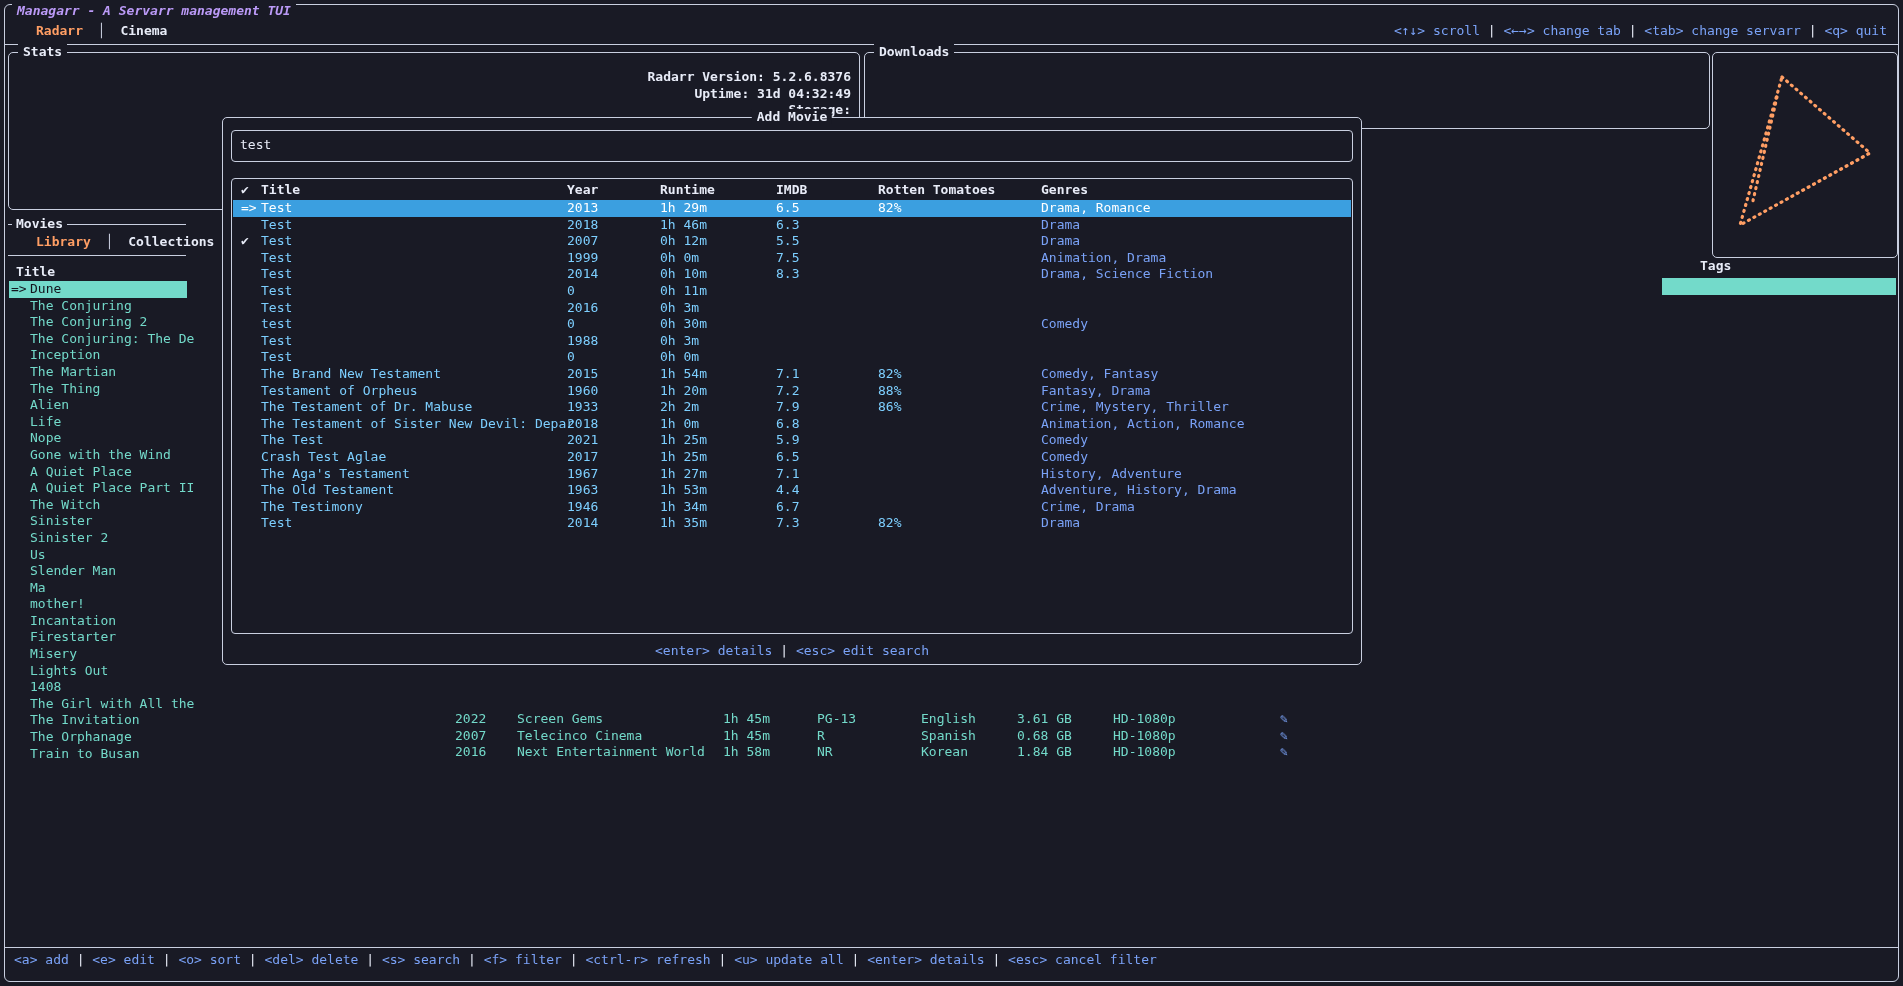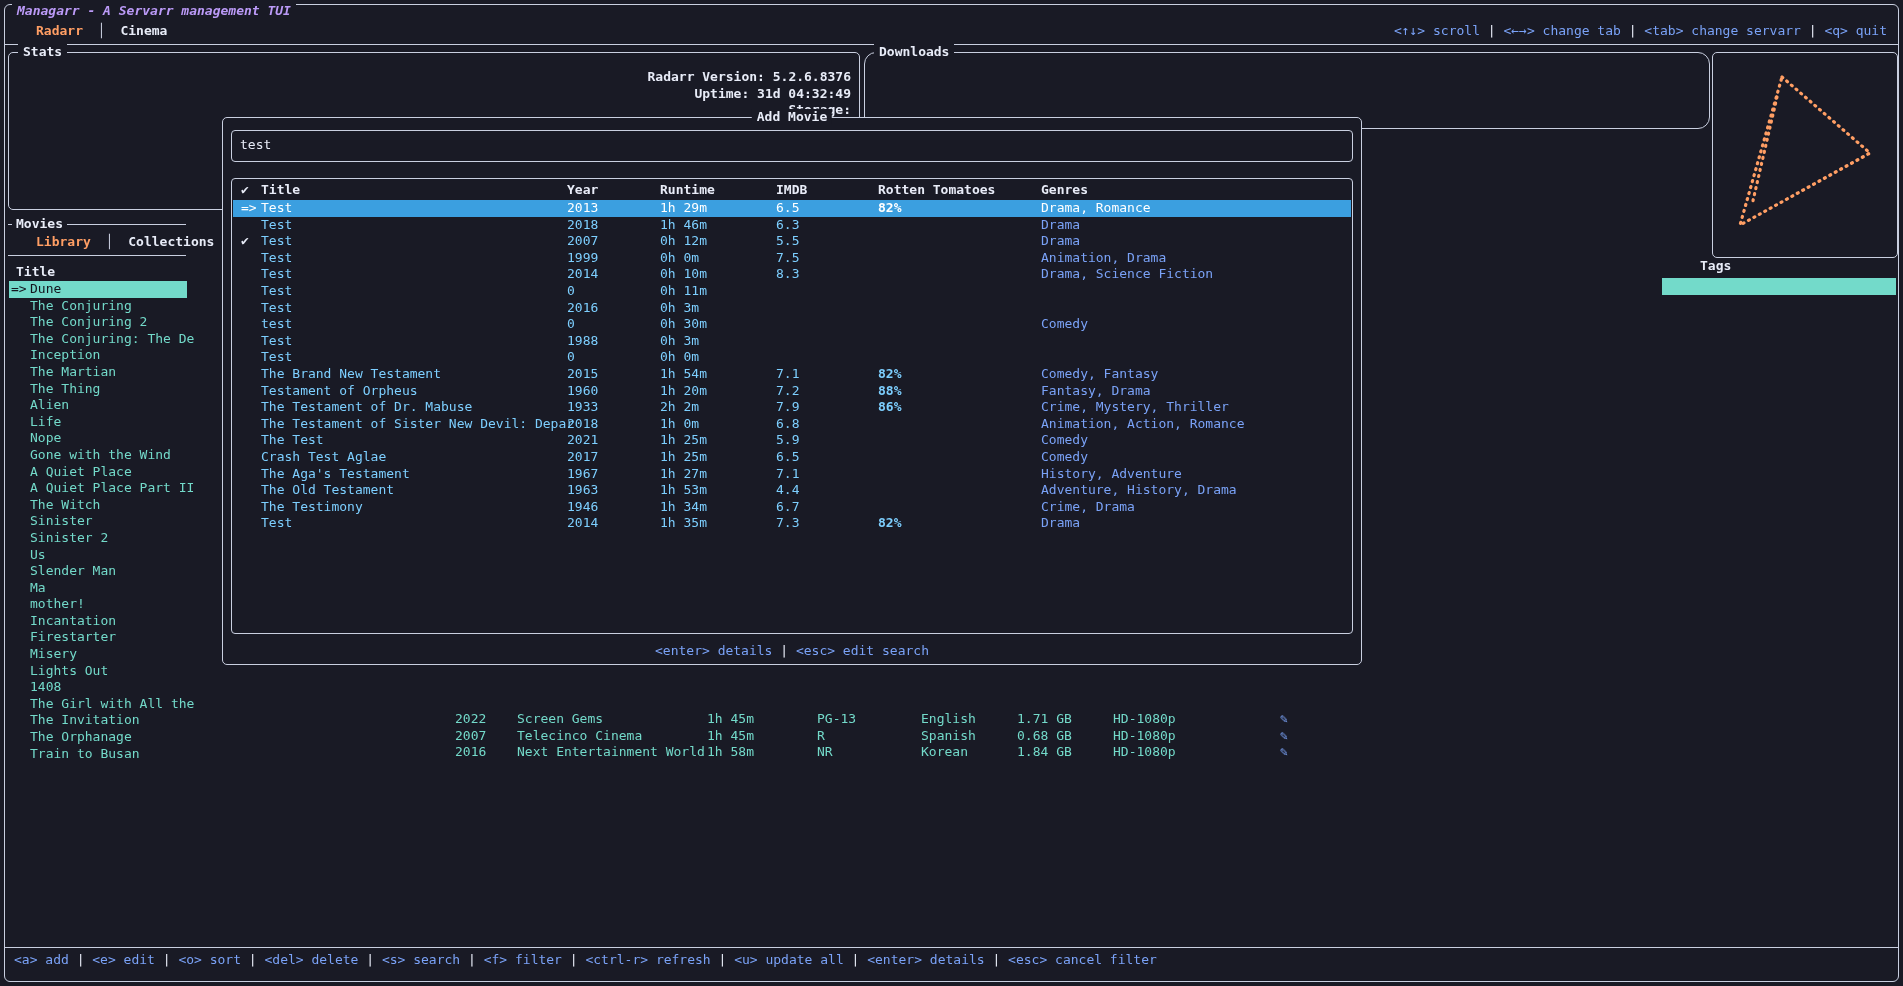--- a/index.html
+++ b/index.html
@@ -58,21 +58,21 @@
   .mrow .mprefix{position:absolute;left:2px;}
   .mrow.selected{background:var(--teal);color:var(--darktext);}
 
   
   .tags-bar{position:absolute;left:1662px;top:278px;width:234px;height:17px;background:var(--teal);}
 
   
   .bg-rows{position:absolute;left:455px;top:711px;width:1100px;}
   .bgrow{position:relative;height:16.6px;line-height:16.6px;}
   .bcell{position:absolute;top:0;color:var(--teal);white-space:nowrap;}
-  .b-year{left:0;} .b-studio{left:62px;} .b-runtime{left:252px;} .b-rating{left:362px;}
+  .b-year{left:0;} .b-studio{left:62px;} .b-runtime{left:268px;} .b-rating{left:362px;}
   .b-lang{left:466px;} .b-size{left:562px;} .b-quality{left:658px;}
   .b-icon{left:825px;color:var(--blue);}
 
   
   .popup{position:absolute;left:222px;top:117px;width:1138px;height:546px;background:var(--bg);
          border:1px solid var(--border);border-radius:5px;z-index:5;}
   .popup .ptitle{left:50%;transform:translateX(-50%);}
   .search-box{position:absolute;left:8px;right:8px;top:12px;height:30px;border:1px solid var(--border);
               border-radius:4px;line-height:28px;padding-left:8px;color:var(--fg);}
   .results{position:absolute;left:8px;right:8px;top:60px;bottom:30px;border:1px solid var(--border);border-radius:4px;}
@@ -80,21 +80,21 @@
   .thead{top:3px;height:17px;}
   .tbody{top:21px;}
   .trow{position:relative;height:16.6px;line-height:16.6px;cursor:default;}
   .tcell{position:absolute;top:0;white-space:nowrap;color:var(--cyan);}
   .thead .tcell{color:var(--fg);font-weight:bold;}
   .c-check{left:8px;color:var(--fg);}
   .c-title{left:28px;}
   .c-year{left:334px;}
   .c-runtime{left:412px;margin-left:15px;}
   .c-imdb{left:543px;}
-  .c-rt{left:645px;font-weight:bold;}
+  .c-rt{left:645px;}
   .c-genres{left:808px;color:var(--blue);}
   .trow.selected{background:var(--selblue);}
   .trow.selected .tcell{color:#ffffff;}
   .popup-help{position:absolute;left:0;right:0;bottom:6px;text-align:center;color:var(--blue);}
 
   
   .bottom-line{left:5px;right:5px;top:947px;}
   .bottom-help{position:absolute;left:14px;top:951px;height:17px;line-height:17px;color:var(--blue);white-space:nowrap;}
 </style>
 </head>
@@ -131,21 +131,21 @@
       <div class="row">Uptime: 31d 04:32:49</div>
       <div class="row">Storage:</div>
       <div class="row">
         <span>Disk 1: 56%</span><span class="bar disk-bar"><span class="bar-fill" style="width: 56%;"></span></span>
       </div>
       <div class="row">Root Folders:</div>
       <div class="row">/nfs/movies: 11511.43 GB</div>
     </div>
   </div>
 
-  <div class="panel" style="left:864px;top:52px;width:844px;height:75px;border-radius:12px;">
+  <div class="panel" style="left:864px;top:52px;width:844px;height:75px;">
     <span class="ptitle">Downloads</span>
   </div>
 
   <div class="panel" style="left:1712px;top:52px;width:184px;height:204px;">
     <div class="logo-wrap">
       <svg width="150" height="172" viewBox="0 0 150 172">
         <polygon points="52,12 140,88 10,160" fill="none" stroke="#ff9e64" stroke-width="3.2" stroke-dasharray="1 5.2" stroke-linecap="round"></polygon>
         <line x1="47" y1="32" x2="22" y2="140" stroke="#ff9e64" stroke-width="3.2" stroke-dasharray="1 5.2" stroke-linecap="round"></line>
       </svg>
     </div>
@@ -315,21 +315,21 @@
   <div class="tags-bar"></div>
 
   <div class="bg-rows">
 
       <div class="bgrow">
         <span class="bcell b-year">2022</span>
         <span class="bcell b-studio">Screen Gems</span>
         <span class="bcell b-runtime">1h 45m</span>
         <span class="bcell b-rating">PG-13</span>
         <span class="bcell b-lang">English</span>
-        <span class="bcell b-size">1.71 GB</span>
+        <span class="bcell b-size">3.61 GB</span>
         <span class="bcell b-quality">HD-1080p</span>
         <span class="bcell b-icon">✎</span>
       </div>
 
       <div class="bgrow">
         <span class="bcell b-year">2007</span>
         <span class="bcell b-studio">Telecinco Cinema</span>
         <span class="bcell b-runtime">1h 45m</span>
         <span class="bcell b-rating">R</span>
         <span class="bcell b-lang">Spanish</span>

